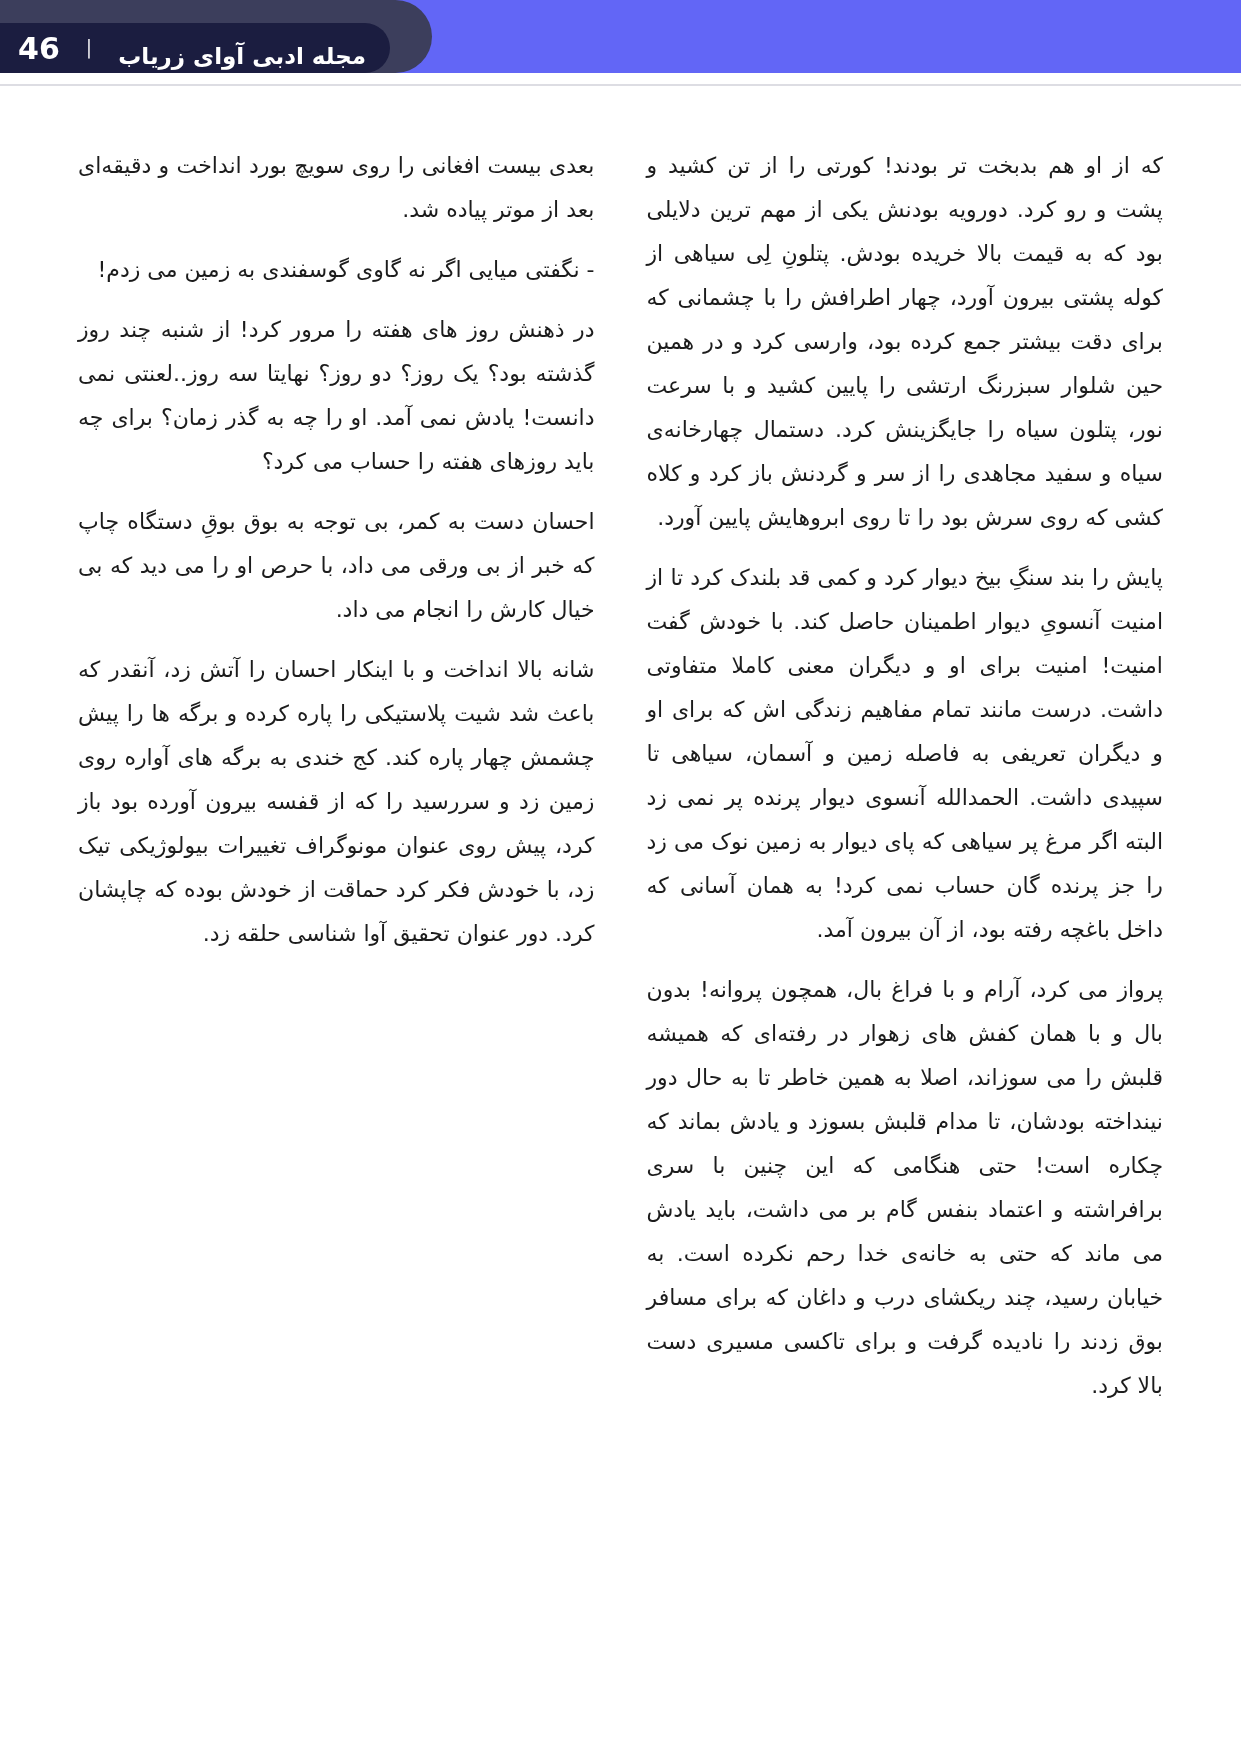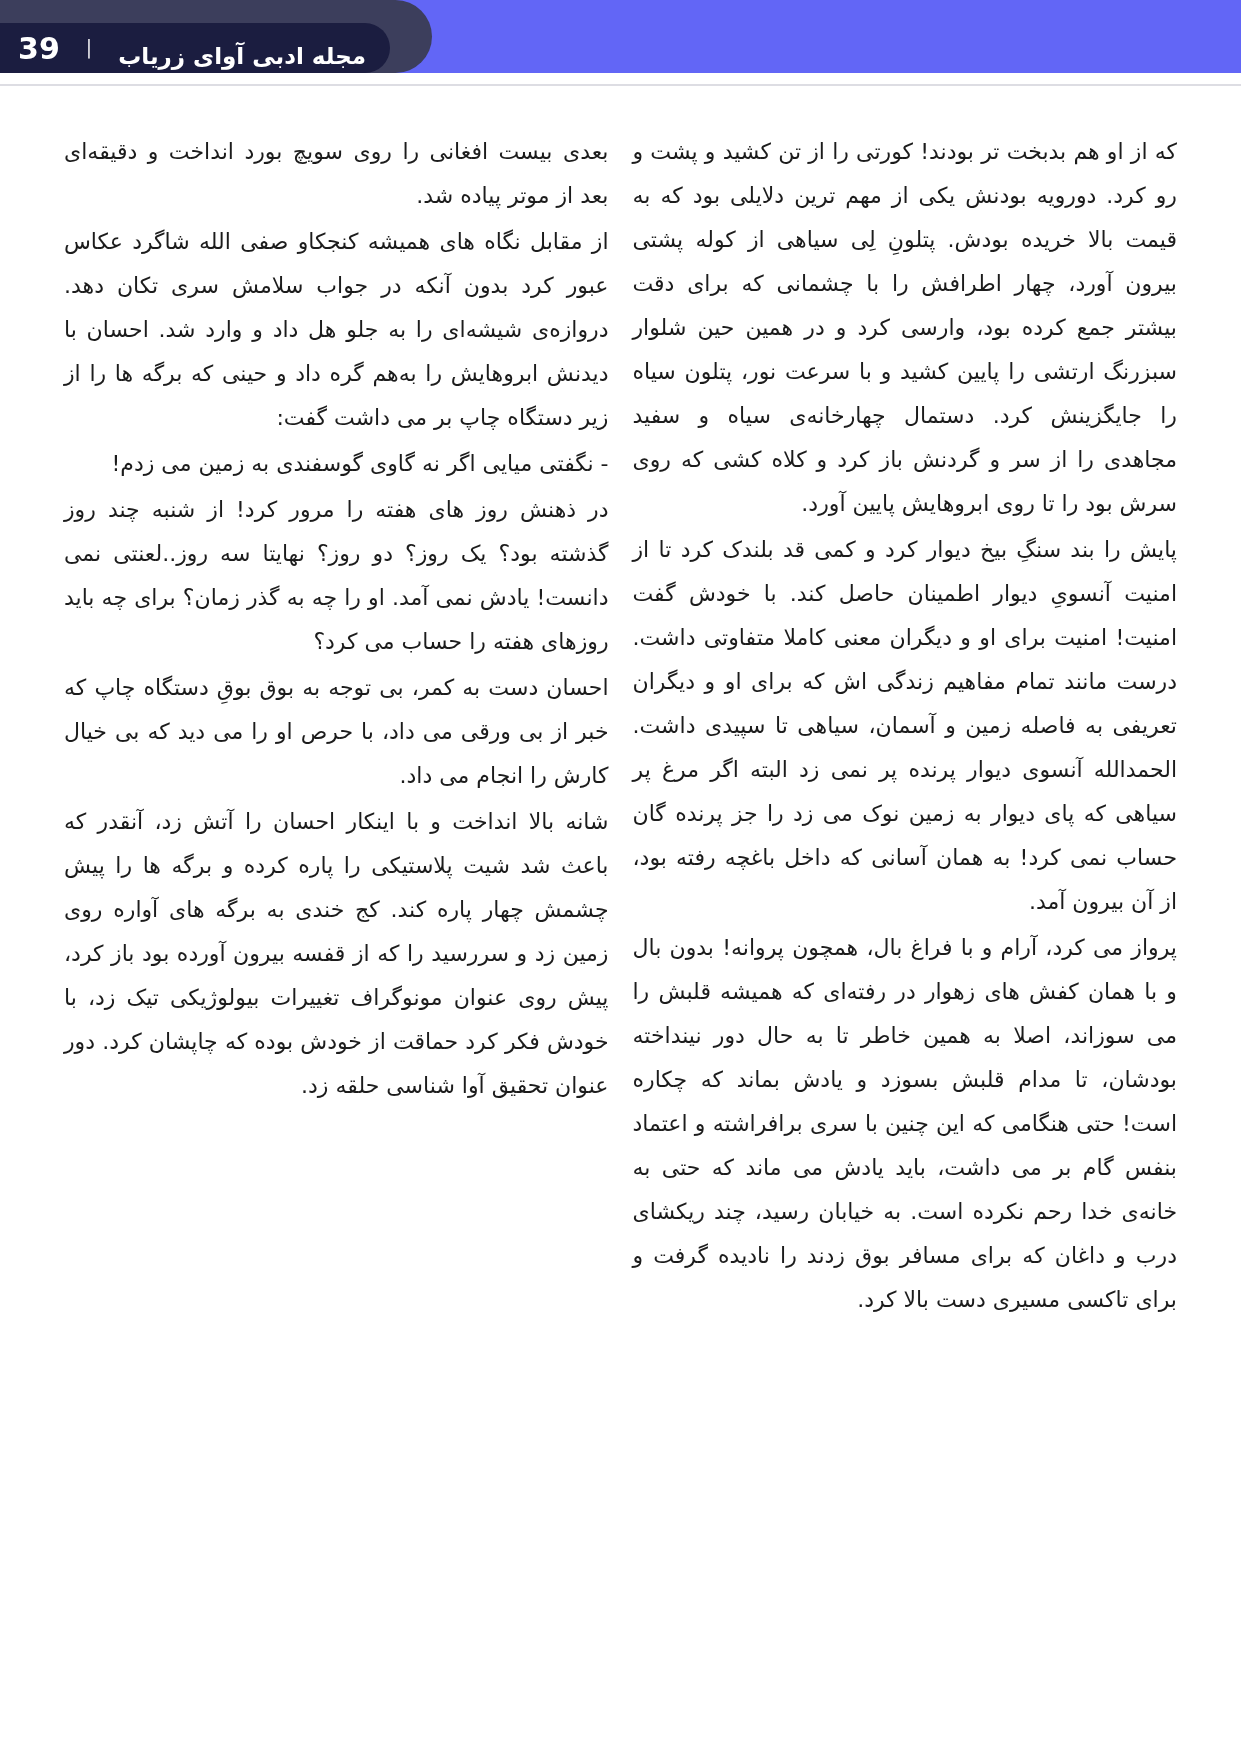--- a/index.html
+++ b/index.html
@@ -82,50 +82,49 @@
   .col {
     flex: 1 1 0;
     min-width: 0;
     font-size: 22px;
     line-height: 44px;
     color: #1C1C1C;
     text-align: justify;
     text-align-last: right;
   }
   .col p {
-    margin: 2px;
+    margin: 16px;
     padding: 0;
   }
 </style>
 </head>
 <body>
 
 <div class="page">
 
   <header class="topbar">
     <div class="band"></div>
     <div class="pill">
       <span class="mag-title">مجله ادبی آوای زریاب</span>
       <span class="sep">|</span>
-      <span class="page-num">39</span>
+      <span class="page-num">46</span>
     </div>
   </header>
   <div class="header-divider"></div>
 
   <main class="columns">
 
     <section class="col">
       <p>که از او هم بدبخت تر بودند! کورتی را از تن کشید و پشت و رو کرد. دورویه بودنش یکی از مهم ترین دلایلی بود که به قیمت بالا خریده بودش. پتلونِ لِی سیاهی از کوله پشتی بیرون آورد، چهار اطرافش را با چشمانی که برای دقت بیشتر جمع کرده بود، وارسی کرد و در همین حین شلوار سبزرنگ ارتشی را پایین کشید و با سرعت نور، پتلون سیاه را جایگزینش کرد. دستمال چهارخانه‌ی سیاه و سفید مجاهدی را از سر و گردنش باز کرد و کلاه کشی که روی سرش بود را تا روی ابروهایش پایین آورد.</p>
       <p>پایش را بند سنگِ بیخ دیوار کرد و کمی قد بلندک کرد تا از امنیت آنسویِ دیوار اطمینان حاصل کند. با خودش گفت امنیت! امنیت برای او و دیگران معنی کاملا متفاوتی داشت. درست مانند تمام مفاهیم زندگی اش که برای او و دیگران تعریفی به فاصله زمین و آسمان، سیاهی تا سپیدی داشت. الحمدالله آنسوی دیوار پرنده پر نمی زد البته اگر مرغ پر سیاهی که پای دیوار به زمین نوک می زد را جز پرنده گان حساب نمی کرد! به همان آسانی که داخل باغچه رفته بود، از آن بیرون آمد.</p>
       <p>پرواز می کرد، آرام و با فراغ بال، همچون پروانه! بدون بال و با همان کفش های زهوار در رفته‌ای که همیشه قلبش را می سوزاند، اصلا به همین خاطر تا به حال دور نینداخته بودشان، تا مدام قلبش بسوزد و یادش بماند که چکاره است! حتی هنگامی که این چنین با سری برافراشته و اعتماد بنفس گام بر می داشت، باید یادش می ماند که حتی به خانه‌ی خدا رحم نکرده است. به خیابان رسید، چند ریکشای درب و داغان که برای مسافر بوق زدند را نادیده گرفت و برای تاکسی مسیری دست بالا کرد.</p>
     </section>
 
     <section class="col">
       <p>بعدی بیست افغانی را روی سویچ بورد انداخت و دقیقه‌ای بعد از موتر پیاده شد.</p>
-      <p>از مقابل نگاه های همیشه کنجکاو صفی الله شاگرد عکاس عبور کرد بدون آنکه در جواب سلامش سری تکان دهد. دروازه‌ی شیشه‌ای را به جلو هل داد و وارد شد. احسان با دیدنش ابروهایش را به‌هم گره داد و حینی که برگه ها را از زیر دستگاه چاپ بر می داشت گفت:</p>
       <p>- نگفتی میایی اگر نه گاوی گوسفندی به زمین می زدم!</p>
       <p>در ذهنش روز های هفته را مرور کرد! از شنبه چند روز گذشته بود؟ یک روز؟ دو روز؟ نهایتا سه روز..لعنتی نمی دانست! یادش نمی آمد. او را چه به گذر زمان؟ برای چه باید روزهای هفته را حساب می کرد؟</p>
       <p>احسان دست به کمر، بی توجه به بوق بوقِ دستگاه چاپ که خبر از بی ورقی می داد، با حرص او را می دید که بی خیال کارش را انجام می داد.</p>
       <p>شانه بالا انداخت و با اینکار احسان را آتش زد، آنقدر که باعث شد شیت پلاستیکی را پاره کرده و برگه ها را پیش چشمش چهار پاره کند. کج خندی به برگه های آواره روی زمین زد و سررسید را که از قفسه بیرون آورده بود باز کرد، پیش روی عنوان مونوگراف تغییرات بیولوژیکی تیک زد، با خودش فکر کرد حماقت از خودش بوده که چاپشان کرد. دور عنوان تحقیق آوا شناسی حلقه زد.</p>
     </section>
 
   </main>
 
 </div>
 

